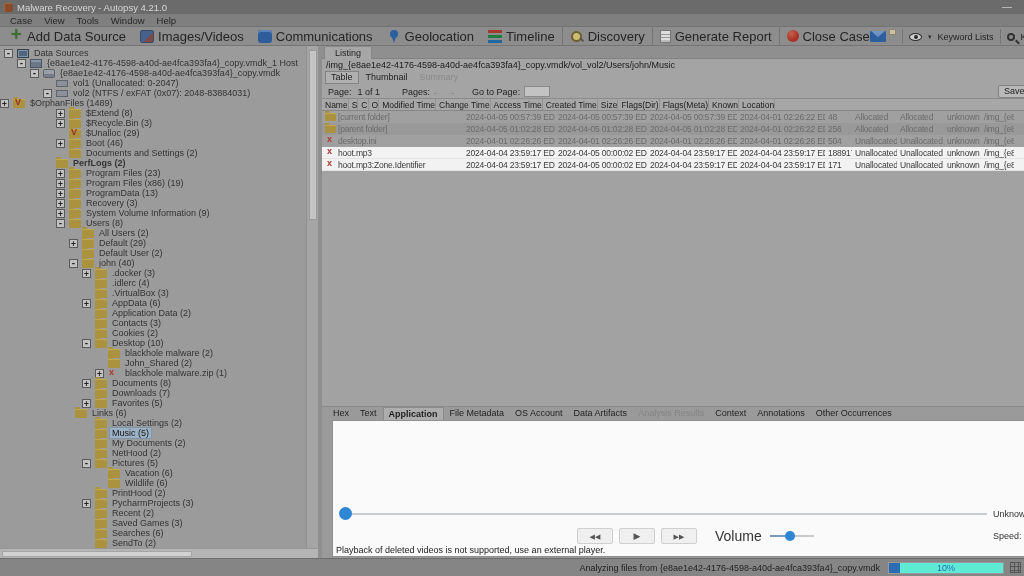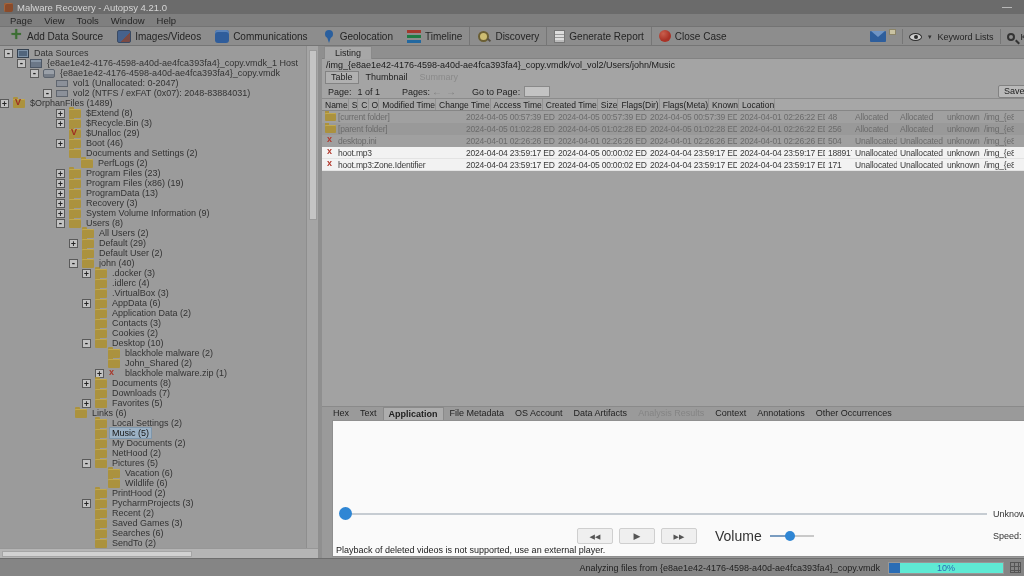--- a/index.html
+++ b/index.html
@@ -17,21 +17,21 @@
 
   
   .menubar{position:absolute;left:0;top:14px;width:1024px;height:13px;background:#7f7f7f;
            border-bottom:1px solid #737373;display:flex;align-items:center;padding:0 4px;}
   .mi{font-size:9.5px;color:#262626;padding:0 6px;}
 
   
   .toolbar{position:absolute;left:0;top:27px;width:1024px;height:19px;background:#8d8d8d;
            border-bottom:1px solid #757575;display:flex;align-items:center;padding:0 2px;}
   .tbtn{display:inline-flex;align-items:center;gap:4px;height:19px;padding:0 7px;
-        font-size:10px;color:#242424;white-space:nowrap;}
+        font-size:13px;color:#242424;white-space:nowrap;}
   .tbtn.sep{border-left:1px solid #767676;}
   .ic{width:14px;height:13px;display:inline-block;position:relative;flex:none;}
   .ic-add::before{content:"+";position:absolute;left:1px;top:-3px;color:#3c6e33;
                   font:bold 15px/15px "DejaVu Sans",sans-serif;text-shadow:0 0 1px #3c6e33;}
   .ic-media{background:linear-gradient(135deg,#46628c 60%,#7b4a44 60%);border-radius:2px;border:1px solid #3a4a63;}
   .ic-comm{background:#2f5d9b;border-radius:3px;box-shadow:inset 0 2px 0 #5b83b8;}
   .ic-geo::before{content:"";position:absolute;left:3px;top:0;width:8px;height:8px;border-radius:50%;background:#2a5f9e;}
   .ic-geo::after{content:"";position:absolute;left:5px;top:7px;border-left:2px solid transparent;
                  border-right:2px solid transparent;border-top:6px solid #2a5f9e;}
   .ic-timeline{background:linear-gradient(to bottom,#a3382c 0 3px,transparent 3px 5px,
@@ -165,21 +165,21 @@
 <div id="app">
 
   <div class="titlebar">
     <span class="applogo"></span>
     <span>Malware Recovery - Autopsy 4.21.0</span>
     <span class="win-min">—</span>
   </div>
 
   <div class="menubar">
 
-  <span class="mi">Page</span>
+  <span class="mi">Case</span>
       <span class="mi">View</span>
       <span class="mi">Tools</span>
       <span class="mi">Window</span>
       <span class="mi">Help</span>
     </div>
 
   <div class="toolbar">
 
   <span class="tbtn">
         <span class="ic ic-add"></span>
@@ -276,21 +276,21 @@
       <div class="trow" style="padding-left: 56px;">
         <span class="exp plus"></span>
         <span class="tic folder"></span>
         <span class="tlabel">Boot (46)</span>
       </div>
       <div class="trow" style="padding-left: 56px;">
         <span class="exp none"></span>
         <span class="tic folder"></span>
         <span class="tlabel">Documents and Settings (2)</span>
       </div>
-      <div class="trow" style="padding-left: 68px;">
+      <div class="trow" style="padding-left: 43px; font-weight: bold;">
         <span class="exp none"></span>
         <span class="tic folder"></span>
         <span class="tlabel">PerfLogs (2)</span>
       </div>
       <div class="trow" style="padding-left: 56px;">
         <span class="exp plus"></span>
         <span class="tic folder"></span>
         <span class="tlabel">Program Files (23)</span>
       </div>
       <div class="trow" style="padding-left: 56px;">

